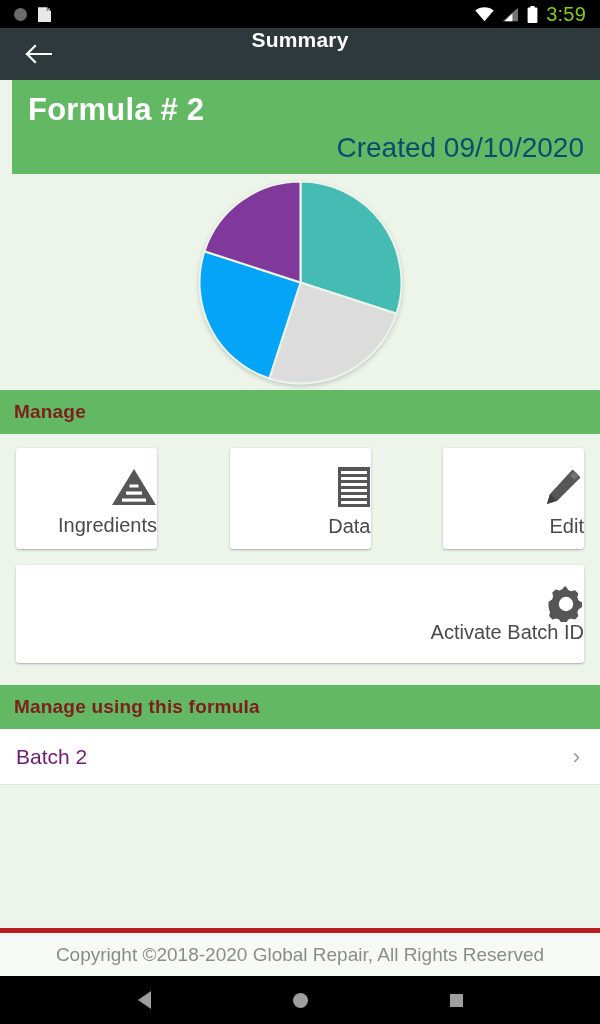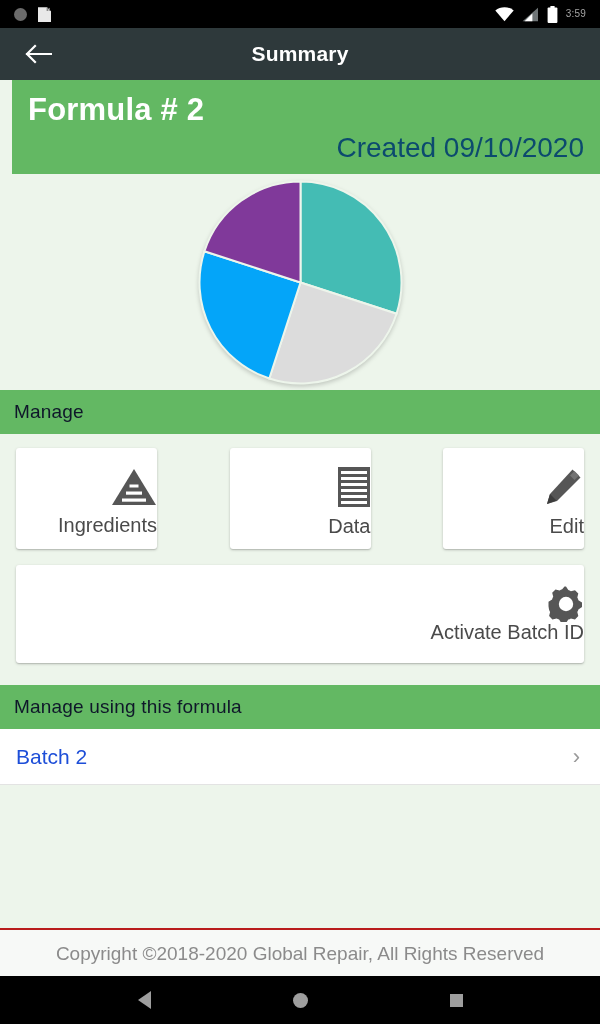--- a/index.html
+++ b/index.html
@@ -48,33 +48,32 @@
     width: 13px; height: 13px;
     border-radius: 50%;
     background: #6b6b6b;
     display: block;
   }
   .sb-sdcard { display: block; }
   .sb-wifi { display: block; }
   .sb-signal { display: block; }
   .sb-battery { display: block; }
   .sb-time {
-    color: #a3a3a3;
-    font-size: 10px;
+    color: #84cc16;
+    font-size: 20px;
     letter-spacing: 0.2px;
     line-height: 1;
   }
 
   
   .toolbar {
     height: 52px;
     flex: 0 0 52px;
     background: #2e393b;
     display: flex;
-    align-items: center;
     position: relative;
     padding-left: 12px;
   }
   .back-btn {
     width: 52px;
     height: 52px;
     display: flex;
     align-items: center;
     justify-content: center;
     cursor: pointer;
@@ -135,23 +134,23 @@
   
   .section-header {
     background: #63b863;
     flex: 0 0 44px;
     display: flex;
     align-items: center;
     padding: 0 14px;
     box-sizing: border-box;
   }
   .section-header span {
-    color: #0f172a;
+    color: #7f1d1d;
     font-size: 19px;
-    font-weight: normal;
+    font-weight: bold;
     letter-spacing: 0.2px;
   }
 
   
   .manage-body {
     background: #edf5eb;
     padding: 14px 16px 0 16px;
     box-sizing: border-box;
     flex: 0 0 auto;
   }
@@ -203,21 +202,21 @@
     height: 56px;
     display: flex;
     align-items: center;
     padding: 0 16px;
     box-sizing: border-box;
     border-bottom: 1px solid #e3e3e3;
     cursor: pointer;
     background: #ffffff;
   }
   .batch-name {
-    color: #1d4ed8;
+    color: #701a75;
     font-size: 21px;
     flex: 1;
     line-height: 1;
   }
   .chevron {
     color: #9a9a9a;
     font-size: 22px;
     line-height: 1;
     padding-right: 4px;
   }
@@ -228,21 +227,21 @@
     min-height: 0;
   }
 
   
   .footer {
     flex: 0 0 48px;
     background: #f7f9f7;
     display: flex;
     align-items: center;
     justify-content: center;
-    border-top: 2px solid #b91c1c;
+    border-top: 5px solid #b91c1c;
     box-sizing: border-box;
   }
   .footer span {
     color: #8b8b8b;
     font-size: 19px;
     line-height: 1;
   }
 
   
   .nav-bar {

